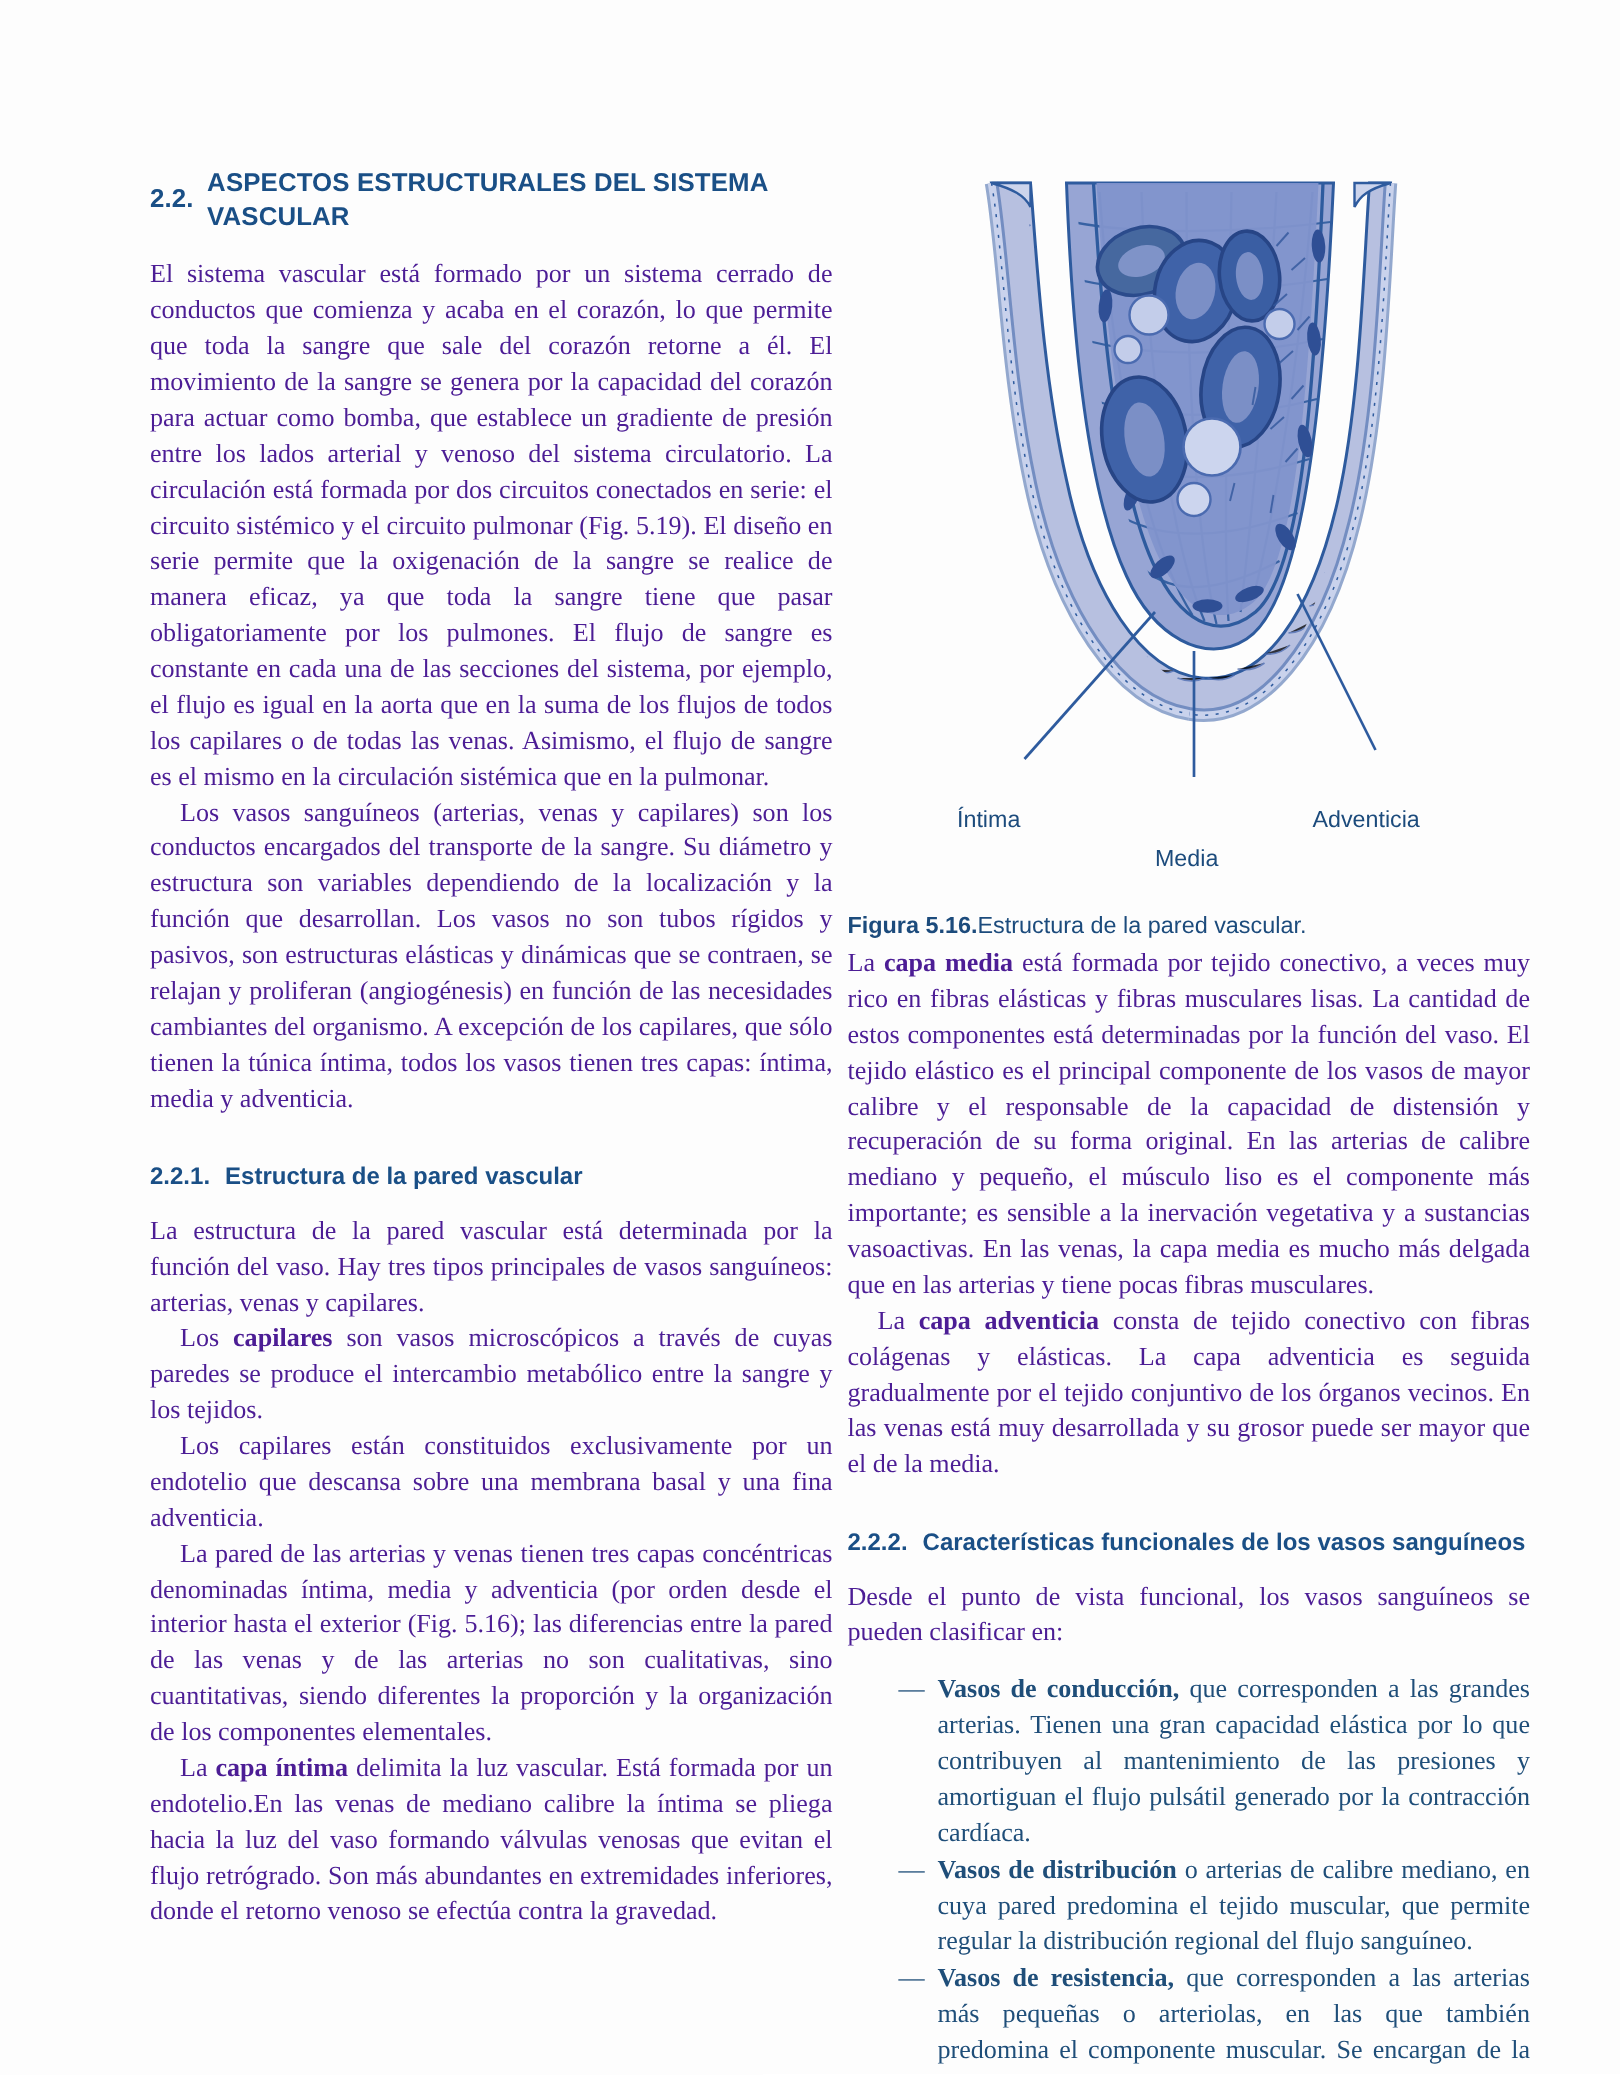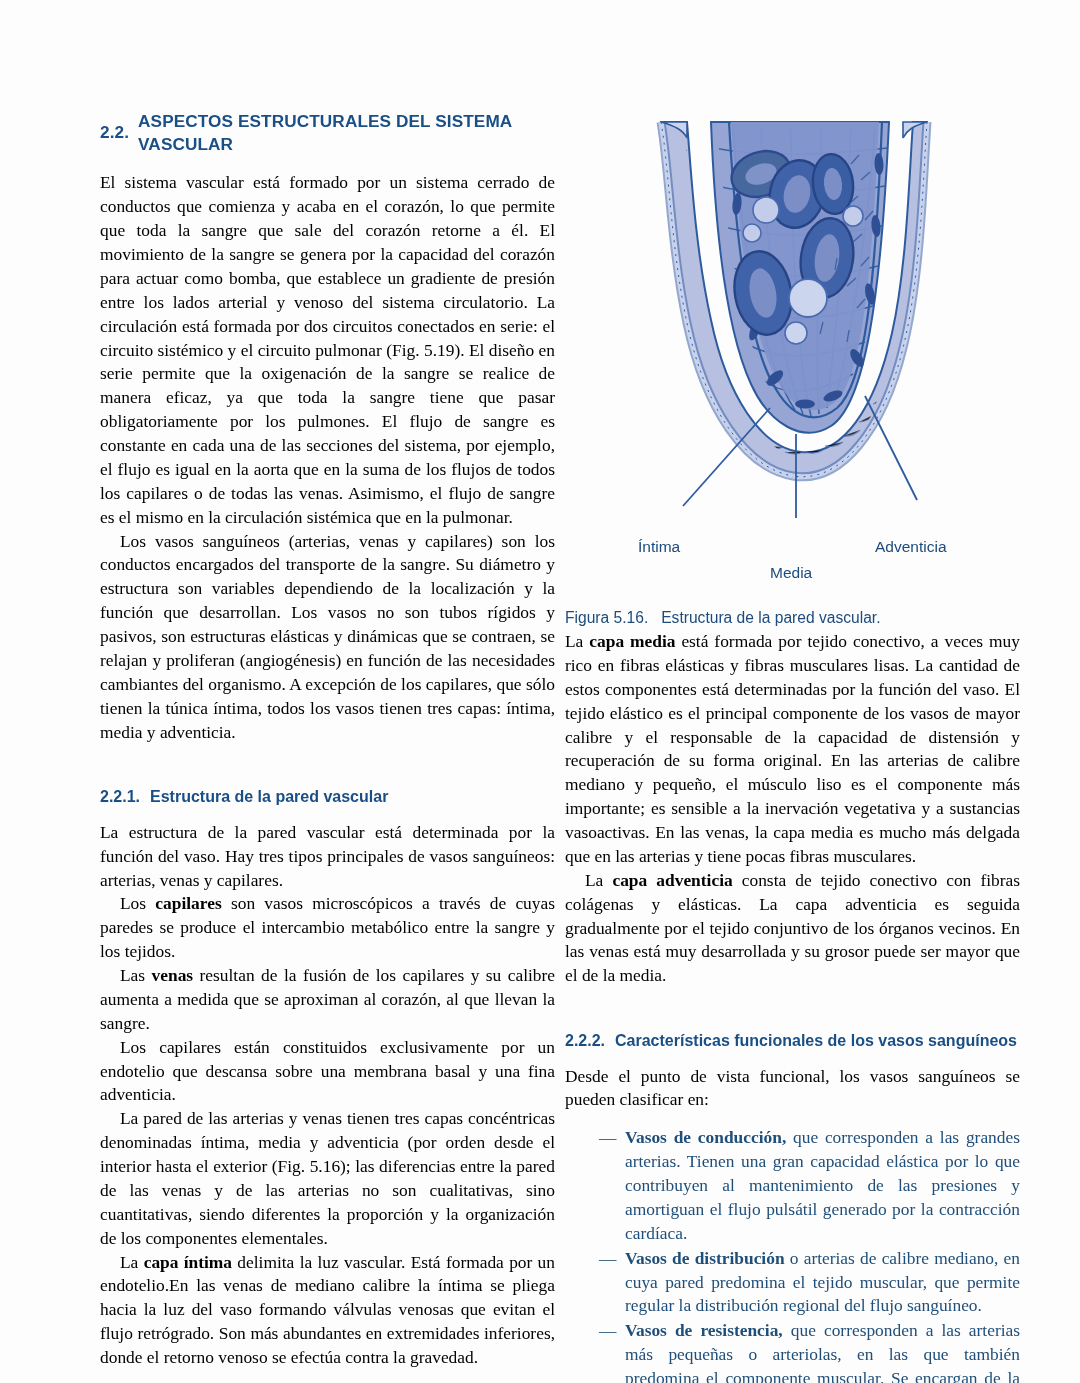--- a/index.html
+++ b/index.html
@@ -73,36 +73,36 @@
     align-items: center;
   }
   h2.sec .num { flex: 0 0 auto; }
   h2.sec .ttl { flex: 1 1 auto; }
 
   h3.sub {
     font-family: "Liberation Sans", "DejaVu Sans", sans-serif;
     font-size: 16px;
     font-weight: bold;
     color: #1a4f86;
-    margin: 42px 0 13px 0;
+    margin: 30px 0 13px 0;
     line-height: 1.34;
     display: flex;
     gap: 10px;
     align-items: flex-start;
   }
   h3.sub .num { flex: 0 0 auto; }
   h3.sub .ttl { flex: 1 1 auto; }
 
   p.body {
     margin: 0;
     font-size: 17.4px;
     line-height: 1.372;
     text-align: justify;
     text-justify: inter-word;
-    color: #000000;
+    color: #4c1d95;
     hyphens: manual;
   }
   p.body + p.body { text-indent: 1.15em; }
   p.noindent { text-indent: 0 !important; }
 
   b, strong { font-weight: bold; }
 
   
   ul.dashlist {
     list-style: none;
@@ -152,22 +152,21 @@
   .lbl-adventicia{ left: 310px; top: 10px; }
 
   .fig-caption {
     margin-top: 18px;
     font-family: "Liberation Sans", "DejaVu Sans", sans-serif;
     font-size: 15.6px;
     color: #1c4b7c;
     line-height: 1.3;
   }
   .fig-caption .fignum {
-    font-weight: normal;
-    margin-right: 13px;
+    font-weight: bold;
   }
 </style>
 </head>
 <body>
 
 <div class="page">
 
 
   <div class="col col-left">
 
@@ -180,21 +179,20 @@
     <p class="body">Los vasos sanguíneos (arterias, venas y capilares) son los conductos encargados del transporte de la sangre. Su diámetro y estructura son variables dependiendo de la localización y la función que desarrollan. Los vasos no son tubos rígidos y pasivos, son estructuras elásticas y dinámicas que se contraen, se relajan y proliferan (angiogénesis) en función de las necesidades cambiantes del organismo. A excepción de los capilares, que sólo tienen la túnica íntima, todos los vasos tienen tres capas: íntima, media y adventicia.</p>
 
     <h3 class="sub">
       <span class="num">2.2.1.</span>
       <span class="ttl">Estructura de la pared vascular</span>
     </h3>
 
     <div>
         <p class="body noindent">La estructura de la pared vascular está determinada por la función del vaso. Hay tres tipos principales de vasos sanguíneos: arterias, venas y capilares.</p>
         <p class="body">Los <b>capilares</b> son vasos microscópicos a través de cuyas paredes se produce el intercambio metabólico entre la sangre y los tejidos.</p>
-        <p class="body">Las <b>venas</b> resultan de la fusión de los capilares y su calibre aumenta a medida que se aproximan al corazón, al que llevan la sangre.</p>
         <p class="body">Los capilares están constituidos exclusivamente por un endotelio que descansa sobre una membrana basal y una fina adventicia.</p>
         <p class="body">La pared de las arterias y venas tienen tres capas concéntricas denominadas íntima, media y adventicia (por orden desde el interior hasta el exterior (Fig. 5.16); las diferencias entre la pared de las venas y de las arterias no son cualitativas, sino cuantitativas, siendo diferentes la proporción y la organización de los componentes elementales.</p>
         <p class="body">La <b>capa íntima</b> delimita la luz vascular. Está formada por un endotelio.En las venas de mediano calibre la íntima se pliega hacia la luz del vaso formando válvulas venosas que evitan el flujo retrógrado. Son más abundantes en extremidades inferiores, donde el retorno venoso se efectúa contra la gravedad.</p>
       </div>
   </div>
 
   <div class="figure-block">
 
     <div class="fig-art">
       <svg width="455" height="420" viewBox="0 0 455 420" xmlns="http://www.w3.org/2000/svg">

